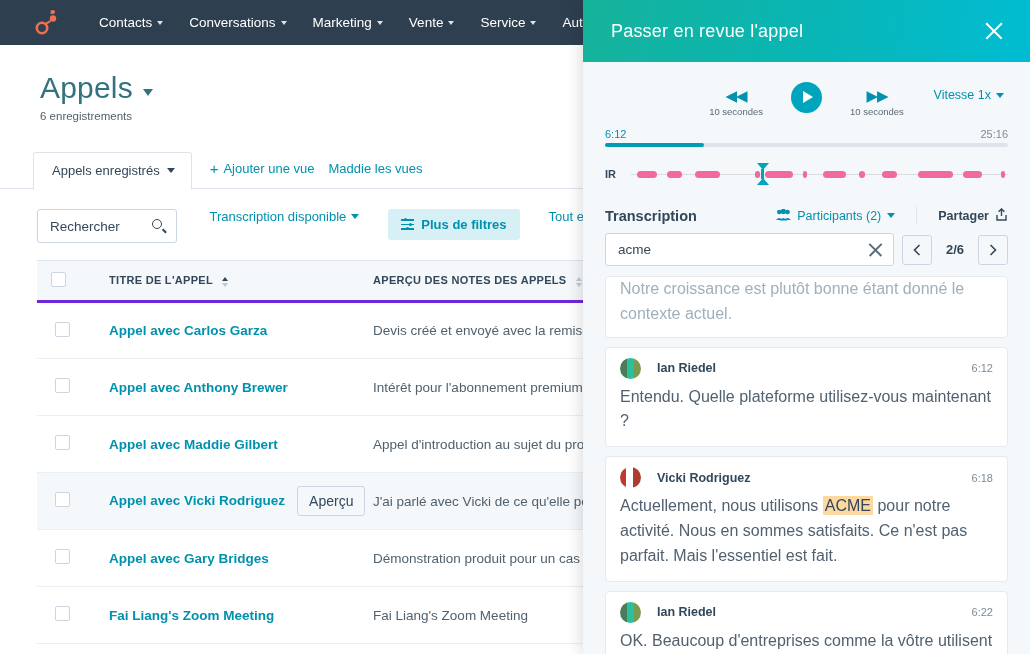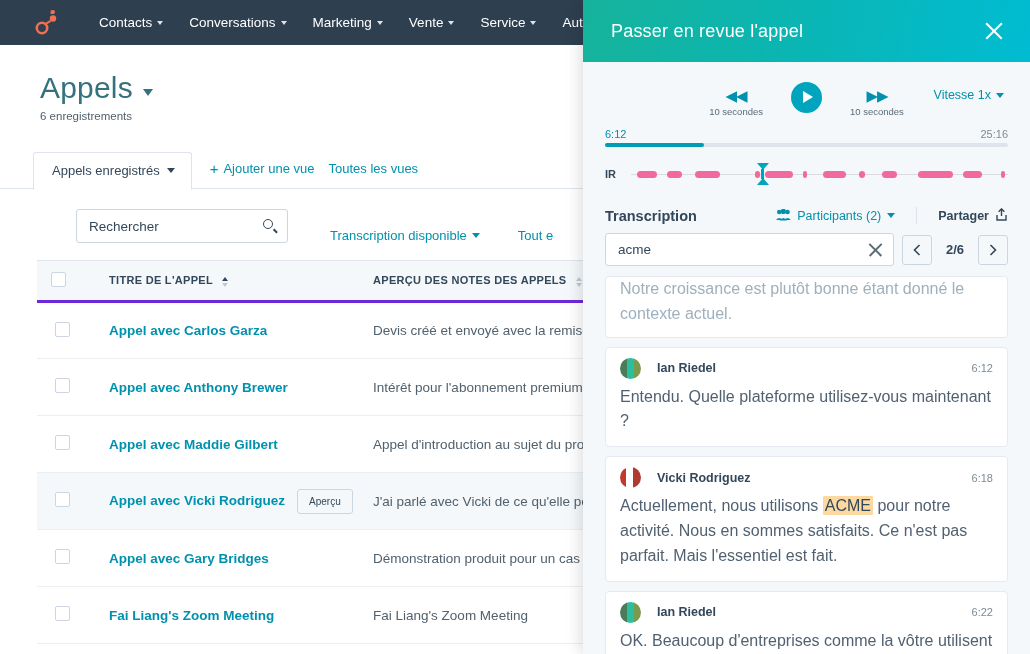--- a/index.html
+++ b/index.html
@@ -61,21 +61,21 @@
   .tab-caret {
     width:0;height:0;border-left:4px solid transparent;border-right:4px solid transparent;
     border-top:5px solid #33475b;
   }
   .view-link {
     font-size: 13px; color: #0091ae; margin-left: 18px; padding-bottom: 13px;
     display:flex; align-items:center; gap:5px; cursor:pointer;
   }
   .plus-ico { font-size: 15px; line-height: 1; color:#0091ae; }
 
-  .filterbar { display: flex; align-items: flex-end; padding: 20px 0 0 37px; gap: 16px; margin-left: 39px; }
+  .filterbar { display: flex; align-items: flex-start; padding: 20px 0 0 37px; gap: 7px; }
   .searchbox {
     width: 212px; height: 34px; border: 1px solid #cbd6e2; border-radius: 3px;
     display: flex; align-items: center; padding: 0 10px 0 12px; background:#fff;
   }
   .searchbox .ph { flex: 1; font-size: 13.5px; color: #33475b; }
   .mag { width:14px;height:14px; position:relative; display:inline-block;}
   .mag i {
     position:absolute; width:10px;height:10px;border:1.6px solid #33475b;border-radius:50%;
     top:0;left:0;
   }
@@ -125,21 +125,21 @@
   }
   table.calls tbody td {
     border-bottom: 1px solid #eaeff4; height: 57px; padding-left: 14px;
     font-size: 13.5px; color: #51616e; vertical-align: middle;
   }
   table.calls tbody td.c-check { padding-left: 18px; }
   tr.row-hover td { background: #f5f8fa; }
   .calltitle { color: #0091ae; font-size: 13.5px; font-weight: 600; cursor:pointer;}
   .apercu-btn {
     display: inline-block; margin-left: 12px; border: 1px solid #cbd6e2; border-radius: 3px;
-    background: #f5f8fa; color: #33475b; font-size: 10px; padding: 6px 11px; vertical-align:middle;
+    background: #f5f8fa; color: #33475b; font-size: 14px; padding: 6px 11px; vertical-align:middle;
   }
   .notes-cell { white-space: nowrap; overflow: hidden; }
   .title-cell { white-space: nowrap; }
 
   
   .rightpanel {
     position: absolute; top: 0; right: 0; width: 447px; height: 654px;
     background: #f5f8fa; box-shadow: -3px 0 14px rgba(0,0,0,.13);
     display: flex; flex-direction: column; overflow:hidden;
   }
@@ -317,35 +317,46 @@
     <div class="tabsrow">
       <div class="tab-active">
         <span>Appels enregistrés</span>
         <span class="tab-caret"></span>
       </div>
       <div class="view-link">
         <span class="plus-ico">+</span>
         <span>Ajouter une vue</span>
       </div>
       <div class="view-link" style="margin-left:14px;">
-        <span>Toutes les vues</span>
+        <span>Maddie les vues</span>
       </div>
     </div>
 
     <div class="filterbar">
       <div class="searchbox">
         <span class="ph">Rechercher</span>
         <span class="mag">
             <i></i>
             <b></b>
           </span>
       </div>
       <div class="filter-link">
         <span>Transcription disponible</span>
         <span class="tab-caret" style="border-top-color:#0091ae;"></span>
+      </div>
+      <div class="filter-pill">
+        <span class="slider-ico">
+          <s></s>
+            <s></s>
+            <s></s>
+            <u></u>
+            <u></u>
+            <u></u>
+        </span>
+        <span>Plus de filtres</span>
       </div>
       <div class="clear-link">Tout e</div>
     </div>
 
     <div class="tablewrap">
       <table class="calls">
         <thead>
           <tr>
             <th class="c-check">
               <span class="chk"></span>

